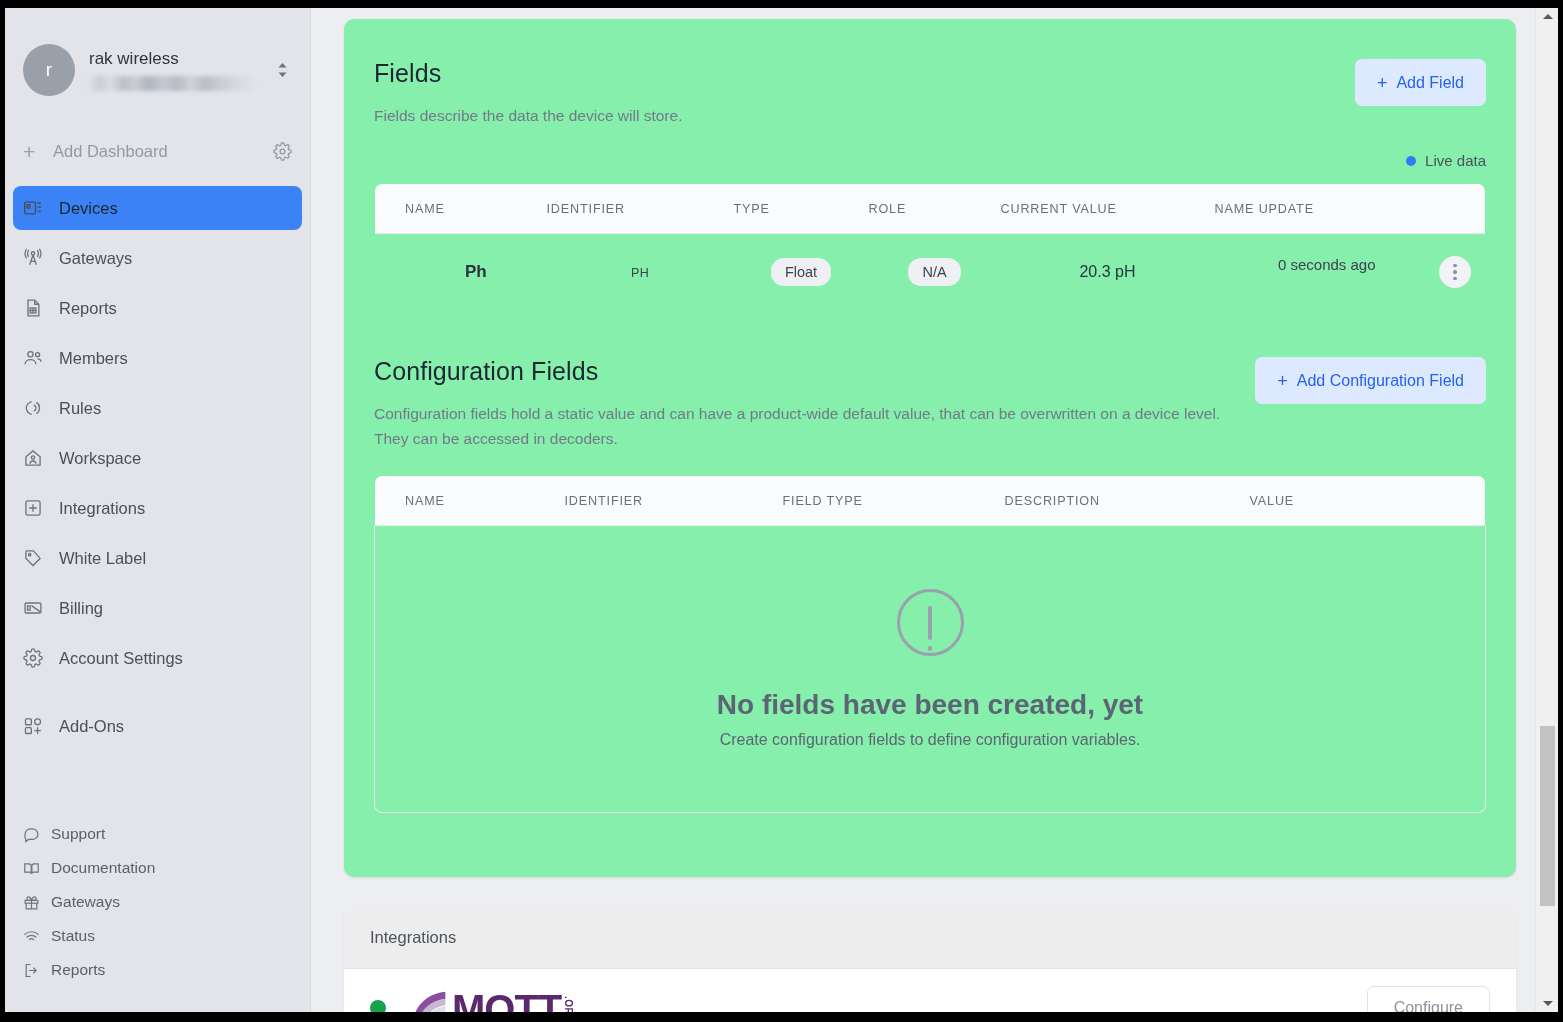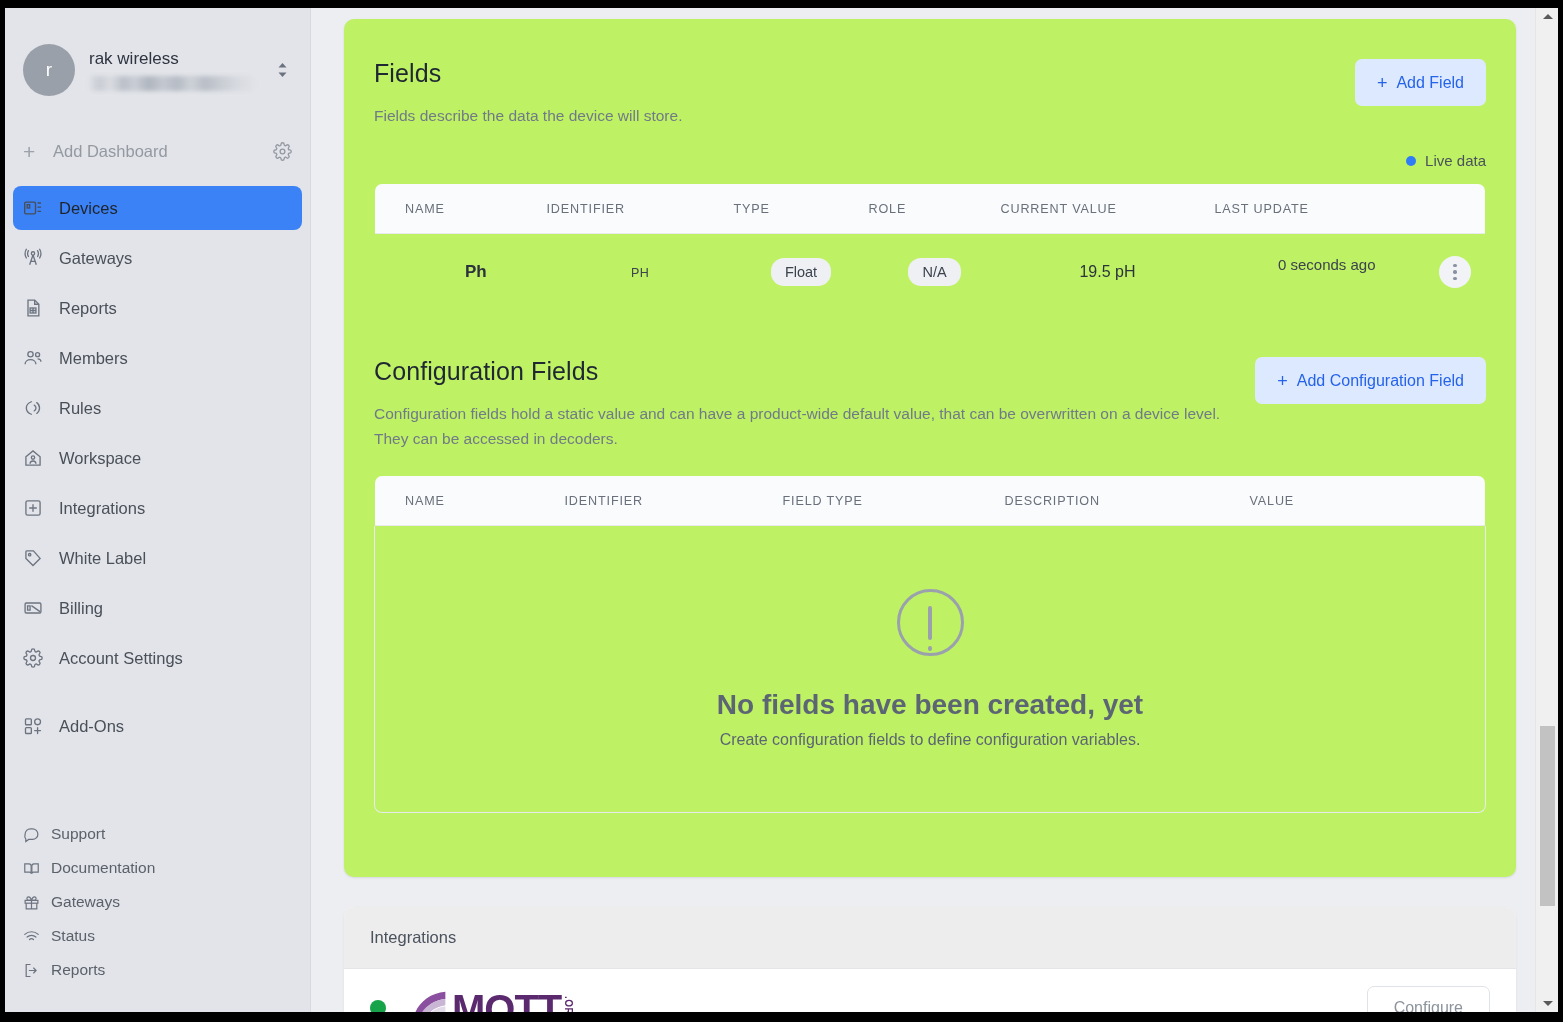--- a/index.html
+++ b/index.html
@@ -133,21 +133,21 @@
   .scrollzone {
     position: absolute;
     left: 0; top: 0; right: 23px; bottom: 0;
     padding: 0;
   }
 
   .card {
     position: absolute;
     left: 33px; top: 11px;
     width: 1172px;
-    background: #bef264;
+    background: #86efac;
     border-radius: 10px;
     box-shadow: 0 1px 3px rgba(16,24,40,.06), 0 1px 2px rgba(16,24,40,.04);
     padding: 40px 30px 34px 30px;
     height: 858px;
   }
 
   .sec-head {
     display: flex;
     align-items: flex-start;
     justify-content: space-between;
@@ -607,37 +607,37 @@
               <col style="width:214px">
               <col style="width:">
           </colgroup>
           <thead>
             <tr>
               <th>NAME</th>
               <th>IDENTIFIER</th>
               <th>TYPE</th>
               <th>ROLE</th>
               <th>CURRENT VALUE</th>
-              <th>LAST UPDATE</th>
+              <th>NAME UPDATE</th>
             </tr>
           </thead>
           <tbody>
             <tr>
               <td>Ph</td>
               <td>
                 <span class="ident">PH</span>
               </td>
               <td>
                 <span class="pill">Float</span>
               </td>
               <td>
                 <span class="pill">N/A</span>
               </td>
               <td>
-                <span class="cellval">19.5 pH</span>
+                <span class="cellval">20.3 pH</span>
               </td>
               <td>
                 <span class="cellago">0 seconds ago</span>
                 <span class="kebab">
                     <i></i>
                     <i></i>
                     <i></i>
                   </span>
               </td>
             </tr>

